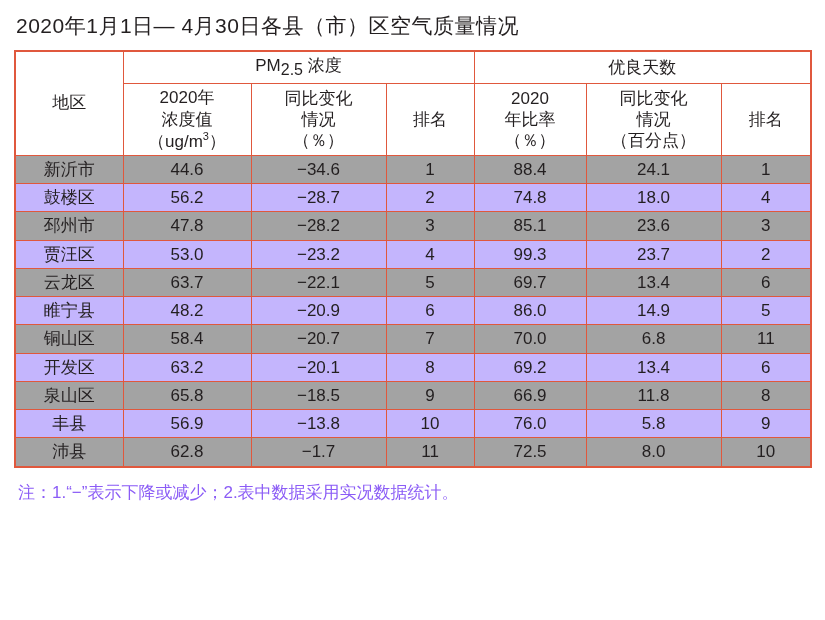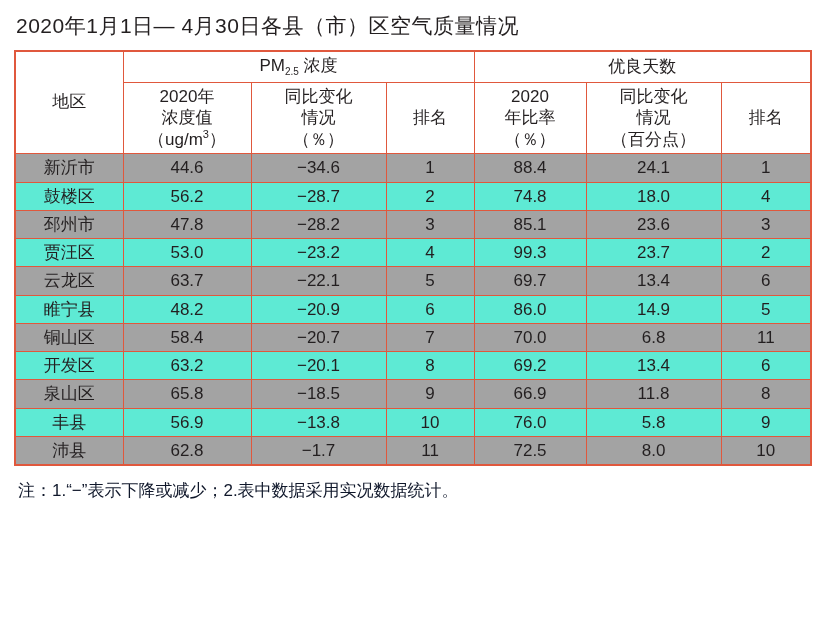--- a/index.html
+++ b/index.html
@@ -62,40 +62,40 @@
     line-height: 1.3;
   }
   .hdr-region {
     font-size: 18px;
     font-family: Liberation Mono, monospace;
   }
   .row-odd td {
     background: #a3a3a3;
   }
   .row-even td {
-    background: #5eead4;
+    background: #c4b5fd;
   }
   td.region {
     font-size: 17px;
   }
   td.num {
     font-size: 17px;
   }
   .sub {
-    font-size: 10px;
+    font-size: 16px;
     vertical-align: sub;
   }
   .sup {
     font-size: 11px;
     vertical-align: super;
   }
   .note {
     font-size: 17px;
     padding: 13px 0 0 4px;
-    color: #0f172a;
+    color: #8b5cf6;
     white-space: nowrap;
   }
 </style>
 </head>
 <body>
 
 <div class="page">
 
   <div class="title">2020年1月1日— 4月30日各县（市）区空气质量情况</div>
 

